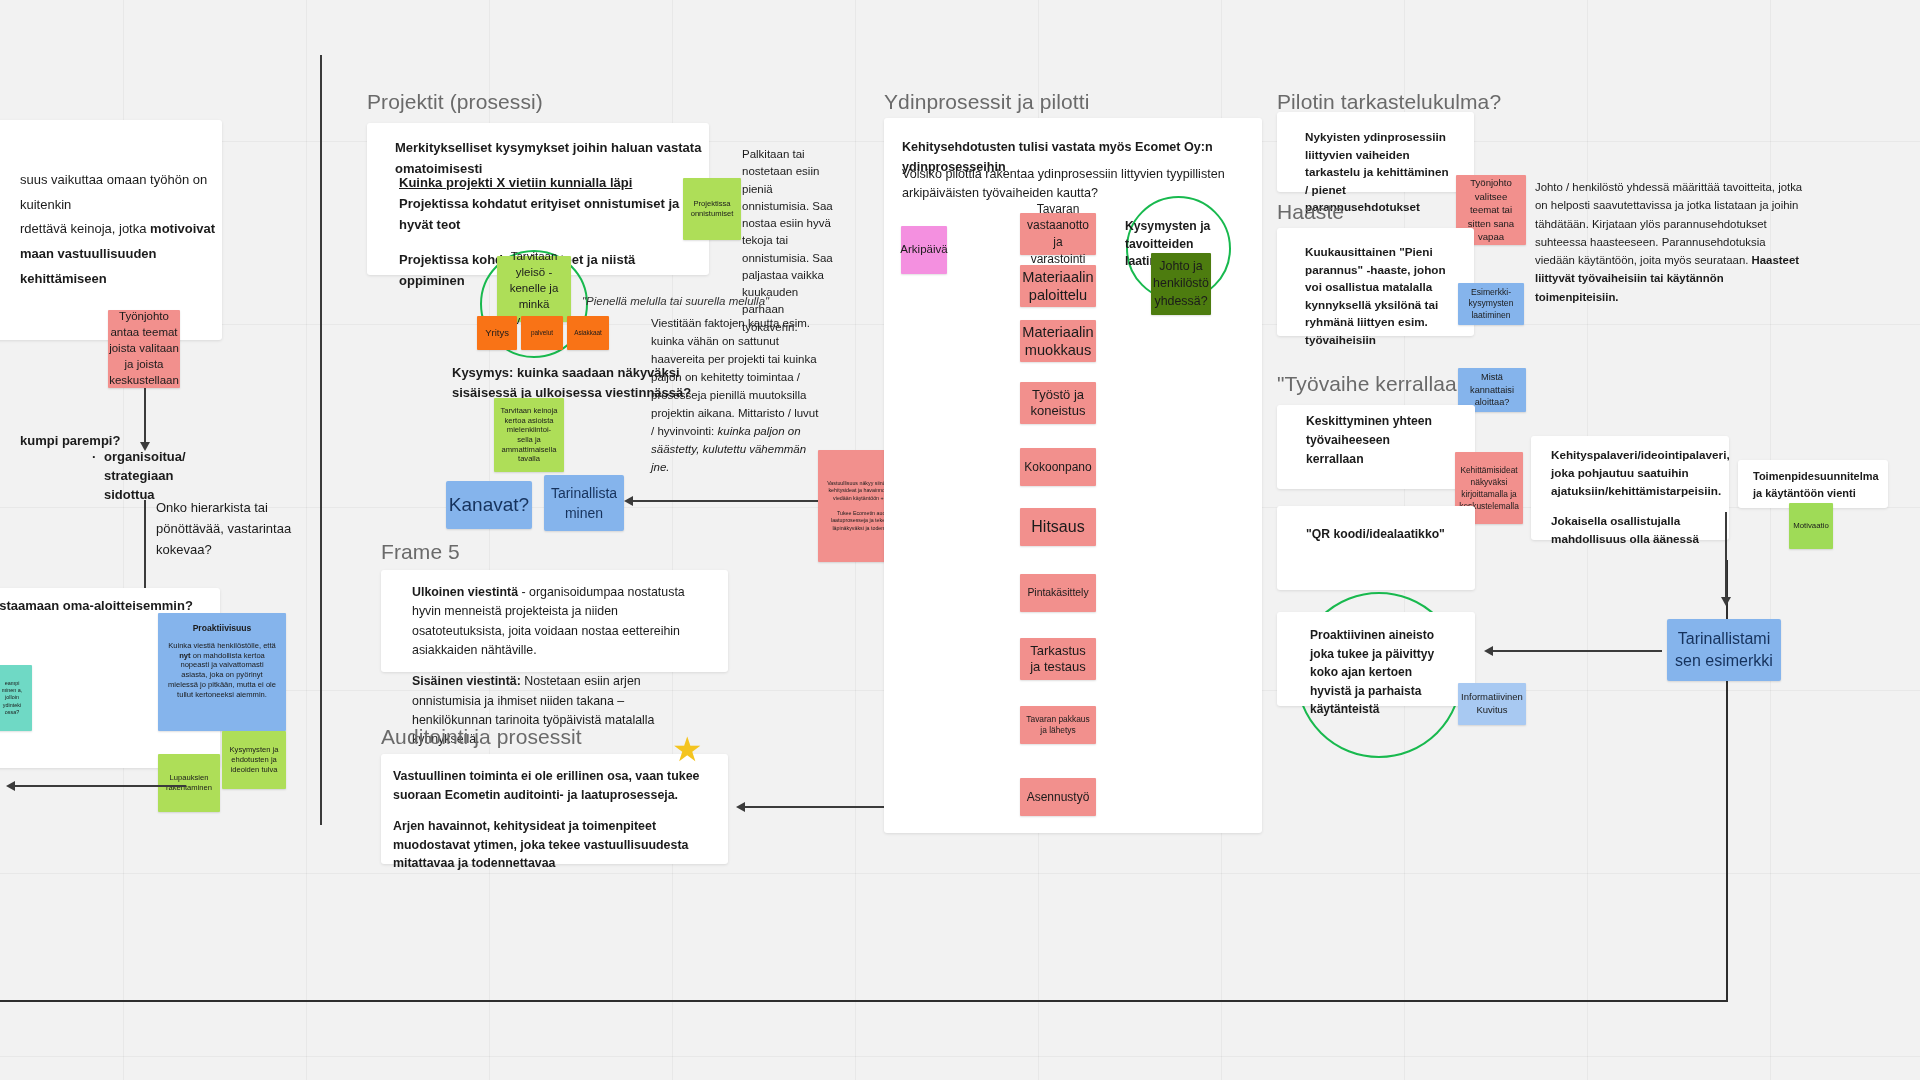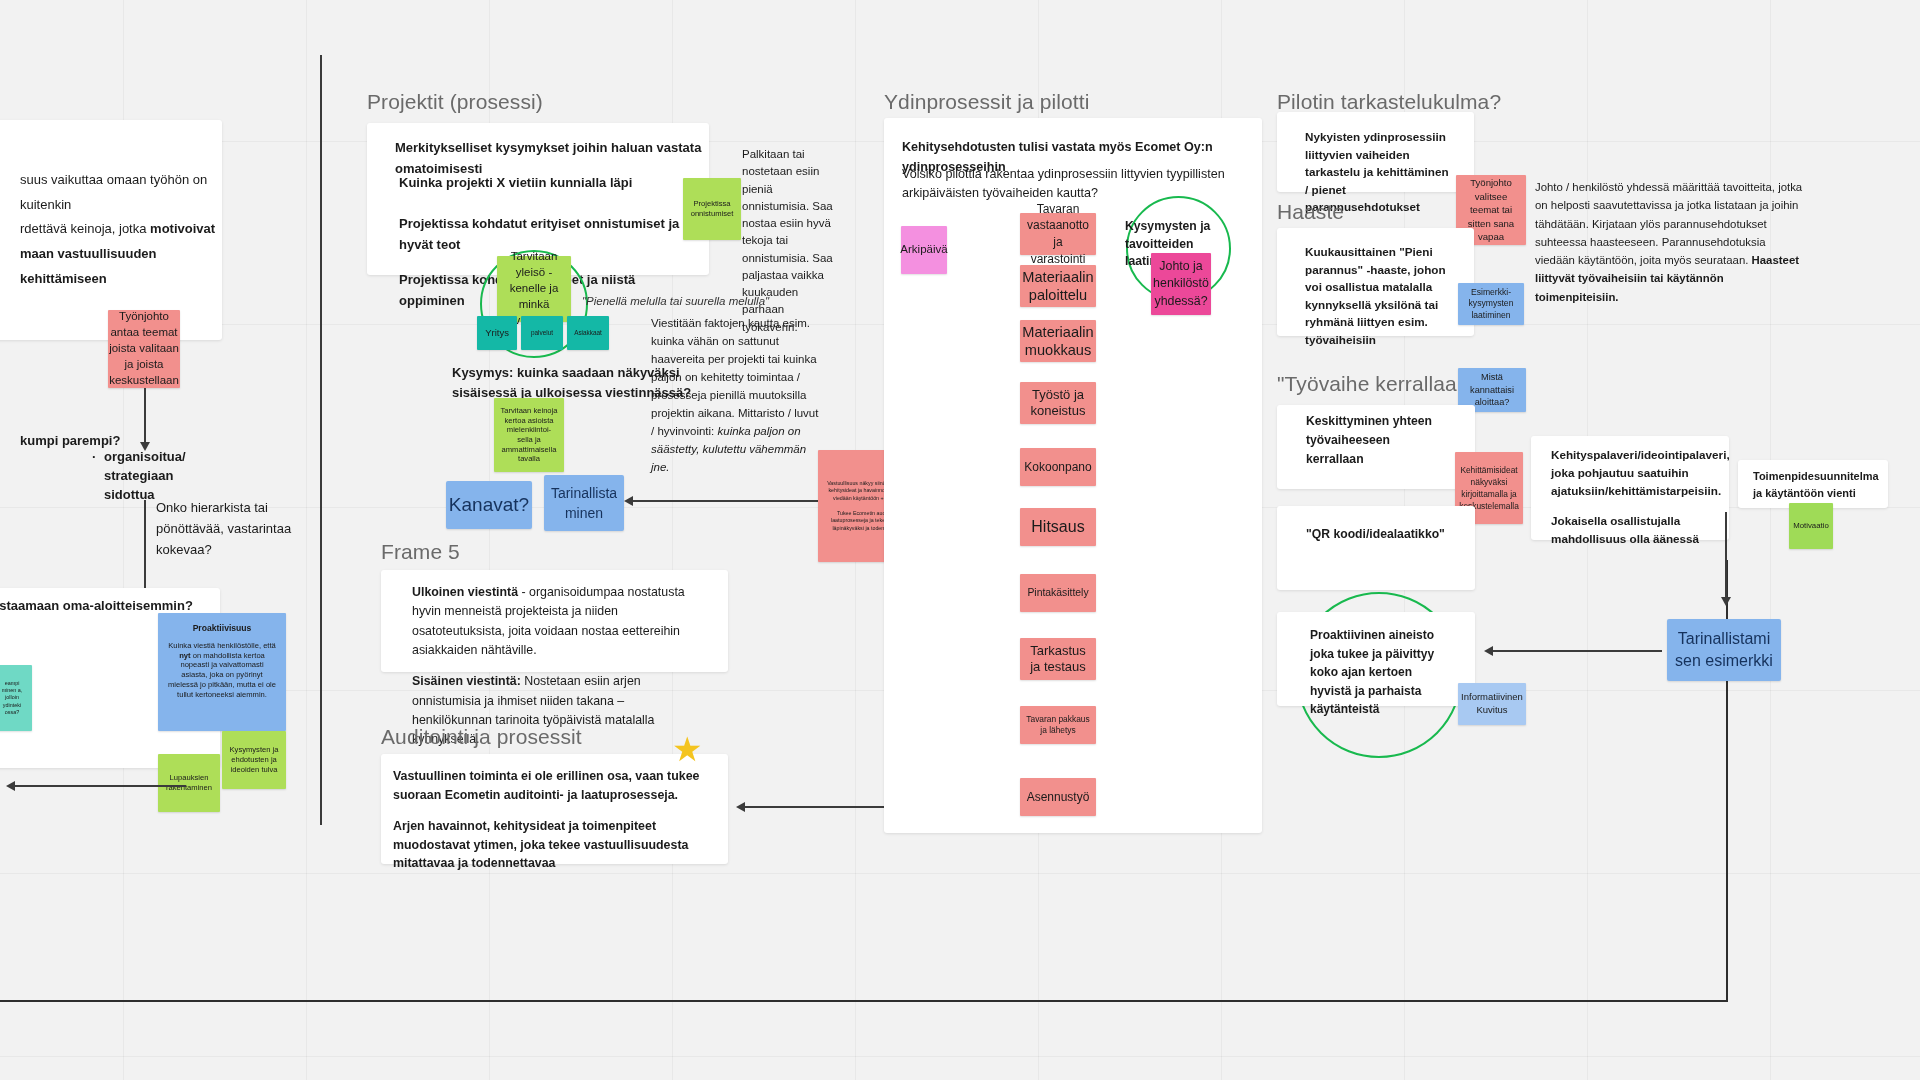--- a/index.html
+++ b/index.html
@@ -36,26 +36,26 @@
   .bold{font-weight:700;}
   .loose{line-height:1.9;}
 
   .note{
     border-radius:1px;display:flex;align-items:center;justify-content:center;
     text-align:center;box-shadow:0 1px 2px rgba(0,0,0,.13);
     padding:3px 6px;line-height:1.35;
   }
   .n-green{background:#aede58;}
   .n-green2{background:#9fdb57;}
-  .n-pink{background:#14b8a6;}
+  .n-pink{background:#f97316;}
   .n-magenta{background:#f490e0;}
   .n-red{background:#f2908d;}
   .n-blue{background:#85b4ec;}
   .n-blue2{background:#a8c9f2;}
-  .n-yellow{background:#ec4899;}
+  .n-yellow{background:#4d7c0f;}
   .n-teal{background:#6fd9c5;}
 
   .circle{
     position:absolute;border:2.5px solid #18b94e;border-radius:50%;
     box-sizing:border-box;pointer-events:none;
   }
   .bigtile{
     display:flex;align-items:center;justify-content:center;text-align:center;
     background:#85b4ec;color:#16325c;border-radius:2px;
     box-shadow:0 1px 2px rgba(0,0,0,.12);
@@ -126,21 +126,21 @@
 <div class="note n-teal abs" style="left:-8px;top:665px;width:40px;height:66px;font-size:5.4px;line-height:1.35;">eampi minen a, jolloin ydinteki ossa?</div>
 
 <div class="hline abs" style="left:14px;top:785px;width:172px;"></div>
 <div class="arrow-left abs" style="left:6px;top:781px;"></div>
 
 <div class="frame-title abs" style="left:367px;top:90px;">Projektit (prosessi)</div>
 
 <div class="card abs" style="left:367px;top:123px;width:342px;height:152px;"></div>
 <div class="abs card-text bold" style="left:395px;top:137px;width:310px;font-size:13px;">Merkitykselliset kysymykset joihin haluan vastata omatoimisesti</div>
 <div class="abs" style="left:393px;top:172px;width:300px;">
-  <div class="card-text bold" style="margin:0 0 20px 6px;">Kuinka projekti X vietiin kunnialla läpi</div>
+  <div class="card-text bold" style="margin:0 0 0 6px;text-decoration:underline;">Kuinka projekti X vietiin kunnialla läpi</div>
   <div class="card-text bold" style="margin:0 0 14px 6px;">Projektissa kohdatut erityiset onnistumiset ja hyvät teot</div>
   <div class="card-text bold" style="margin:0 0 0 6px;">Projektissa kohdatut haasteet ja niistä oppiminen</div>
 </div>
 
 <div class="note n-green abs xtiny" style="left:683px;top:178px;width:58px;height:62px;">Projektissa onnistumiset</div>
 
 <div class="abs sm" style="left:742px;top:146px;width:92px;line-height:1.5;color:#1b1b1b;">Palkitaan tai nostetaan esiin pieniä onnistumisia. Saa nostaa esiin hyvä tekoja tai onnistumisia. Saa paljastaa vaikka kuukauden parhaan työkaverin.</div>
 
 <div class="circle" style="left:480px;top:250px;width:108px;height:108px;"></div>
 <div class="note n-green abs sm" style="left:497px;top:256px;width:74px;height:66px;">Tarvitaan yleisö - kenelle ja minkä vuoksi?</div>

